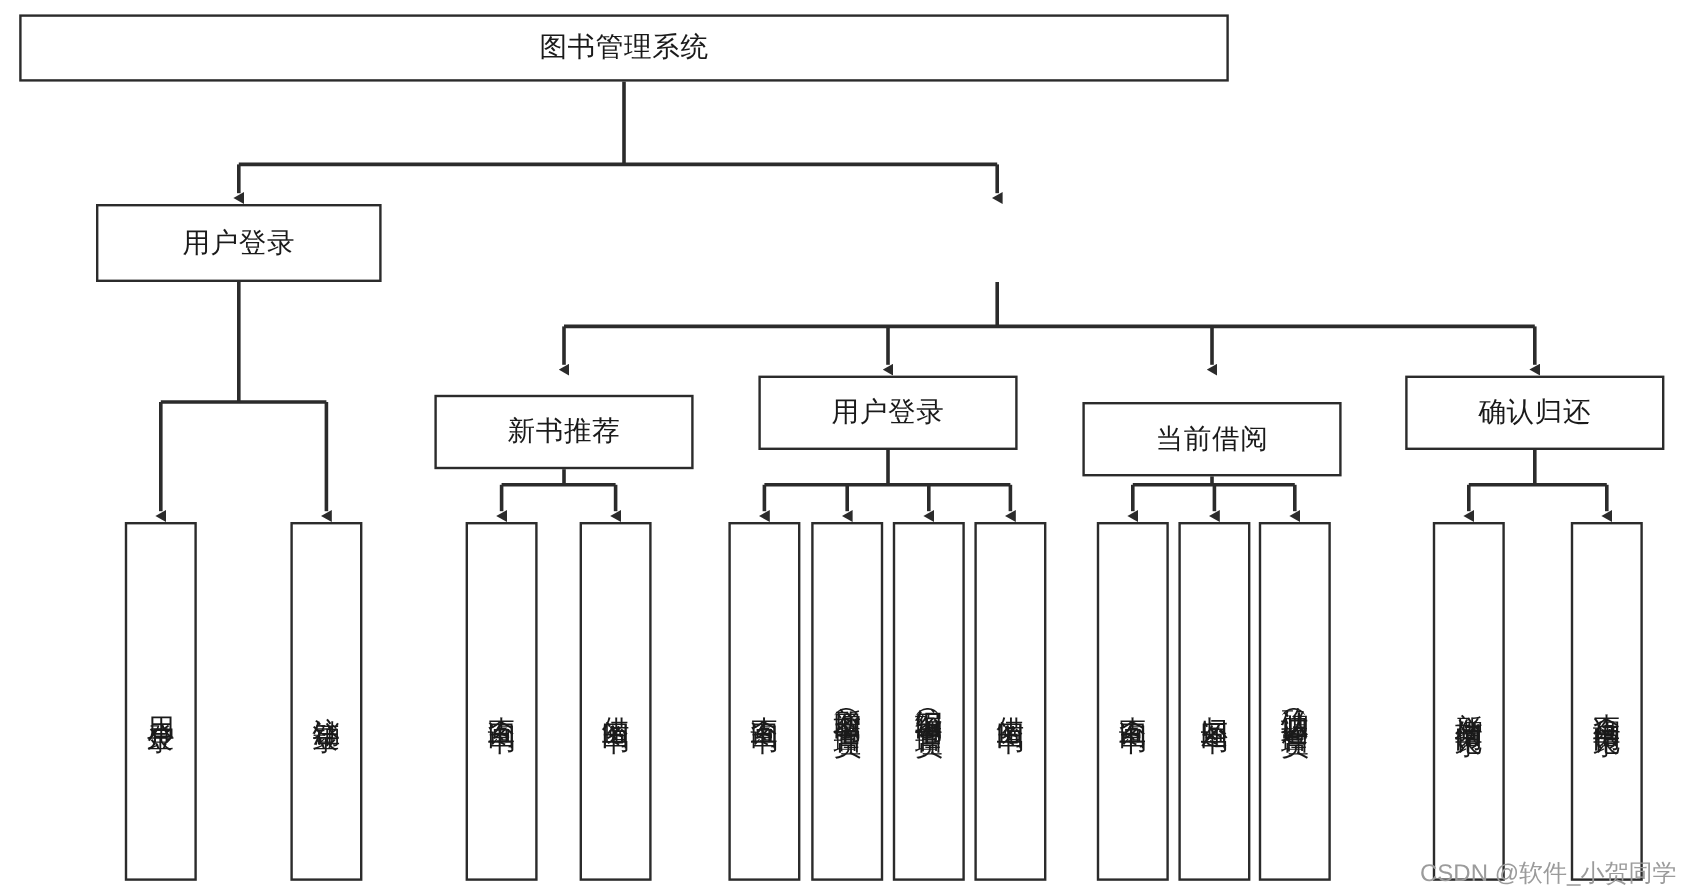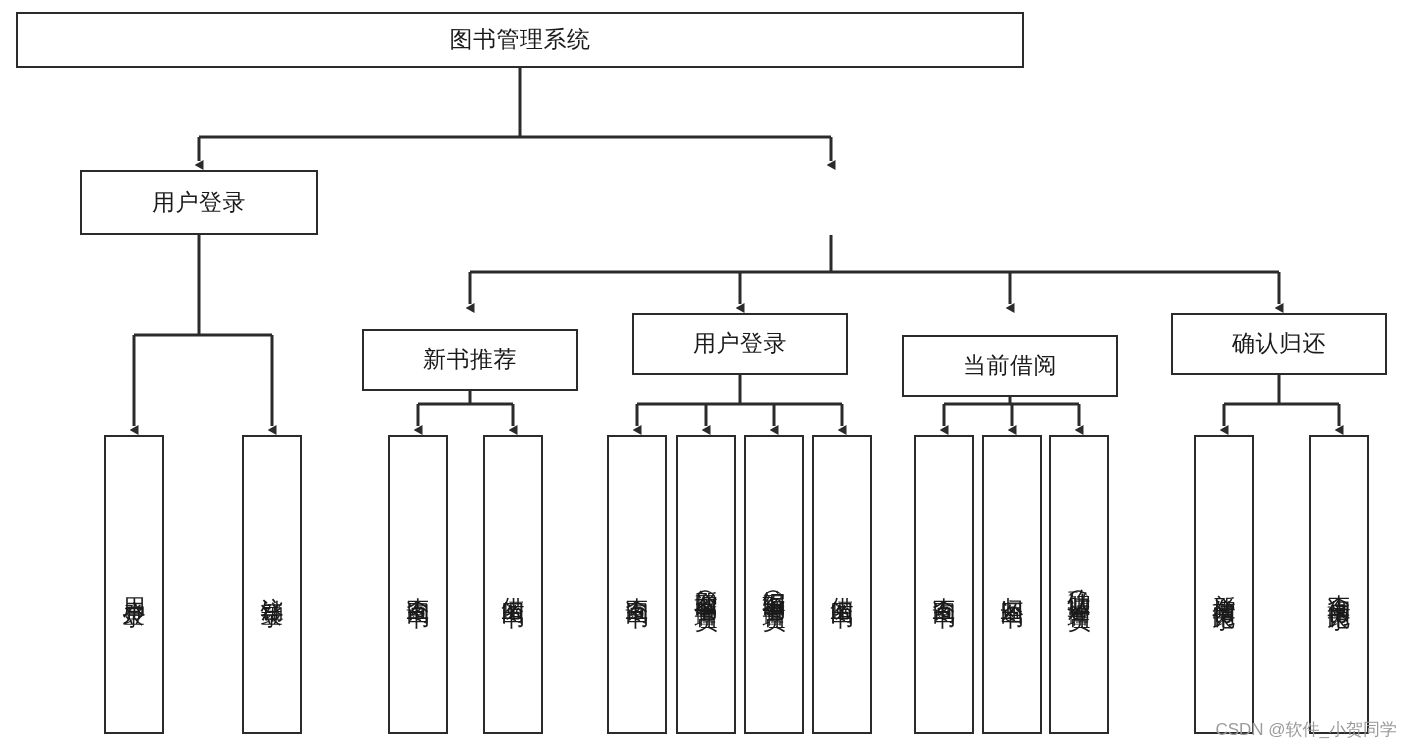--- a/index.html
+++ b/index.html
@@ -61,21 +61,21 @@
     display: flex;
     align-items: center;
     justify-content: center;
     width: 100%;
     height: 100%;
   }
   .watermark {
     position: absolute;
     right: 8px;
     bottom: 6px;
-    font-size: 17px;
+    font-size: 20px;
     color: #9b9b9b;
     white-space: nowrap;
     font-family: "Liberation Sans", "DejaVu Sans", sans-serif;
   }
 </style>
 </head>
 <body>
 
 <div id="diagram-root">
 

